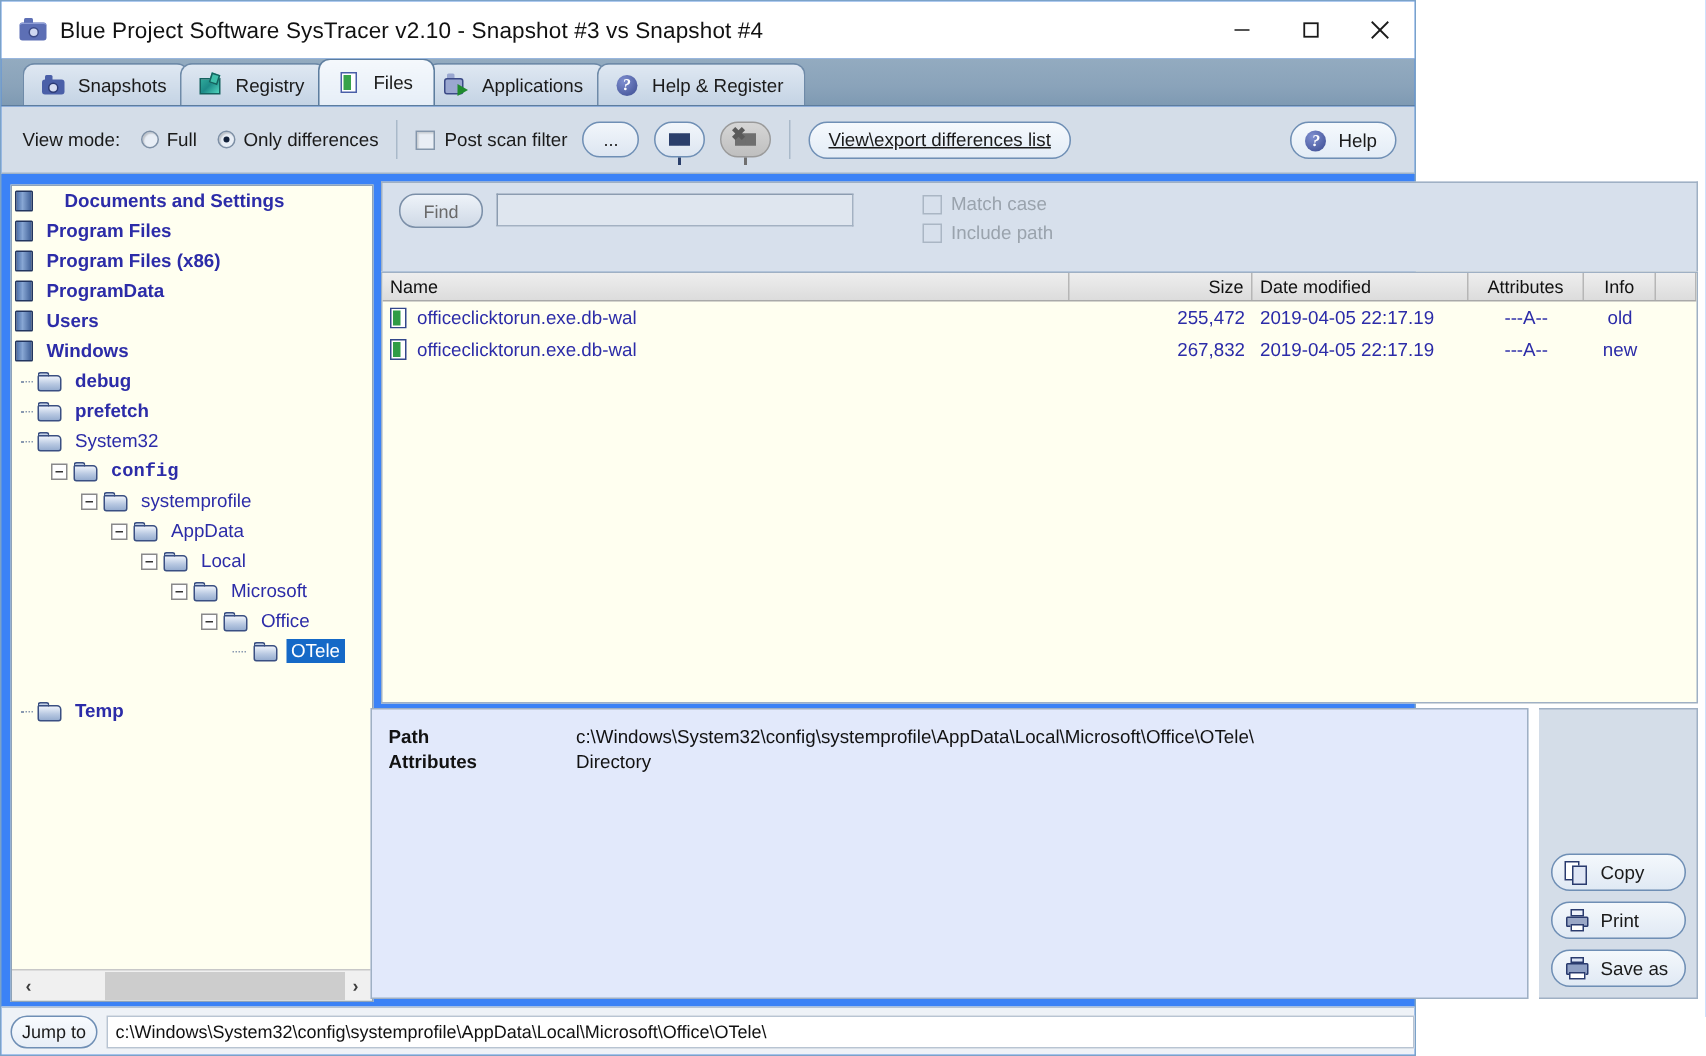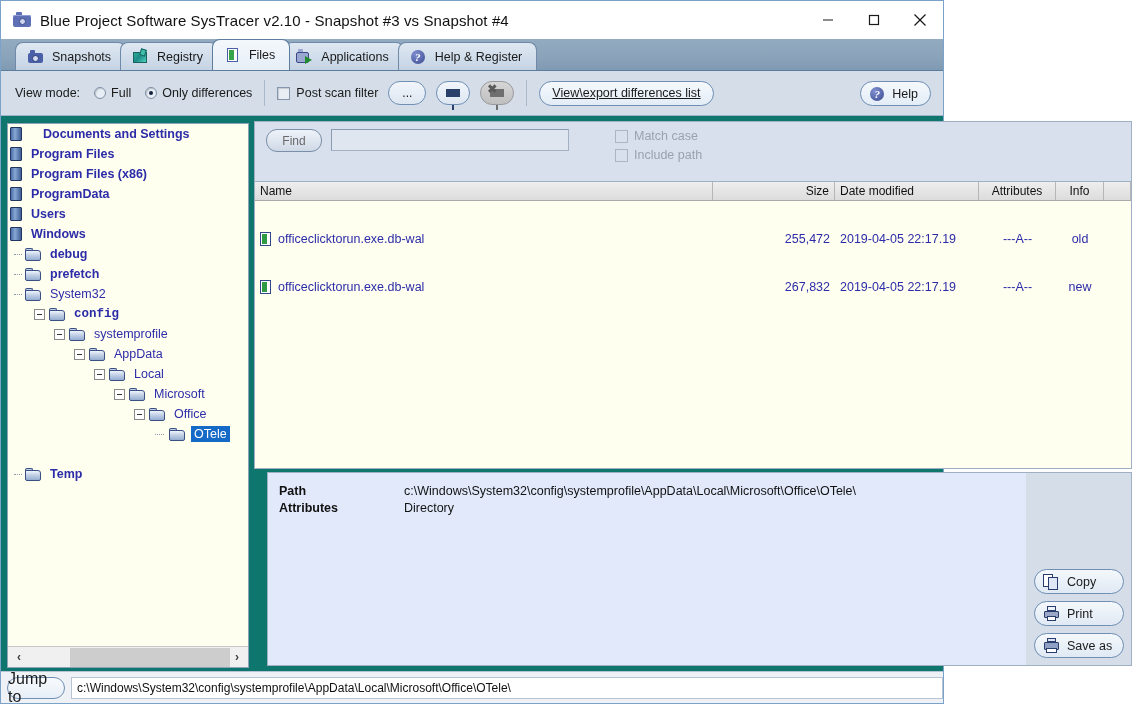--- a/index.html
+++ b/index.html
@@ -6,21 +6,21 @@
     margin: 0; padding: 0;
     width: 1137px; height: 704px;
     overflow: hidden;
     font-family: "Liberation Sans", sans-serif;
     font-size: 12px;
     background: #ffffff;
   }
   .app {
     position: relative;
     width: 944px; height: 704px;
-    background: #0f766e;
+    background: #3b82f6;
     border: 1px solid #7ba2c8;
     box-sizing: border-box;
   }
 
   
   .titlebar {
     position: absolute; left: 0; top: 0;
     width: 100%; height: 38px;
     background: #ffffff;
     display: flex; align-items: center;
@@ -309,40 +309,40 @@
     border-right: 1px solid #b6b6b6; box-sizing: border-box;
     white-space: nowrap; overflow: hidden;
   }
   .c-name  { width: 458px; }
   .c-size  { width: 122px; text-align: right; }
   .c-date  { width: 144px; }
   .c-attr  { width: 77px; text-align:center; }
   .c-info  { width: 48px; text-align:center; }
   .c-rest  { flex: 1; }
 
-  .lrow { display:flex; height: 21px; align-items:center; box-sizing:border-box;margin-top:27px; }
+  .lrow { display:flex; height: 21px; align-items:center; box-sizing:border-box; }
   .lrow > div {
     font-size: 12.5px; color:#2c2ca8; padding: 0 5px; box-sizing: border-box;
     white-space: nowrap; overflow: hidden;
   }
   .lrow .c-name { display:flex; align-items:center; }
   .fileico {
     width:12px; height:14px; position:relative; margin-right:6px; flex:0 0 auto;
   }
   .fileico .fb2 {
     position:absolute; left:0; top:0; width:11px; height:14px;
     background:#ffffff; border:1px solid #33478a; box-sizing:border-box;
   }
   .fileico .fg {
     position:absolute; left:2px; top:2px; width:5px; height:10px; background:#2f9c45;
   }
 
   
   .details {
-    position: absolute; left: 266px; top: 471px;
+    position: absolute; left: 246px; top: 471px;
     width: 772px; height: 194px;
     background: #e2e9fb;
     border: 1px solid #9fb0c4;
     box-sizing: border-box;
     padding: 11px 12px 0 11px;
   }
   .drow { display:flex; margin-bottom: 3px; }
   .dkey { width: 125px; font-size: 12.5px; font-weight: bold; color:#121212; }
   .dval { font-size: 12.5px; color:#121212; white-space:nowrap; }
 
@@ -380,21 +380,21 @@
     background: #eef2f7;
     border-top: 1px solid #b6c4d4;
     box-sizing: border-box;
     display:flex; align-items:center;
   }
   .jump-btn {
     margin-left: 6px; width: 58px; height: 22px;
     background: linear-gradient(to bottom,#f8fbfe 0%, #e7eef7 100%);
     border:1px solid #6f8fb5; border-radius:11px;
     display:flex; align-items:center; justify-content:center;
-    font-size:16px; color:#1a1a1a; box-sizing:border-box;
+    font-size:12px; color:#1a1a1a; box-sizing:border-box;
   }
   .jump-path {
     margin-left: 6px; flex:1; height: 22px;
     background:#ffffff; border:1px solid #b8c4d2;
     box-sizing:border-box; padding: 0 5px;
     font-size:12px; color:#111; line-height:20px;
     white-space:nowrap; overflow:hidden;
   }
 </style>
 </head>

